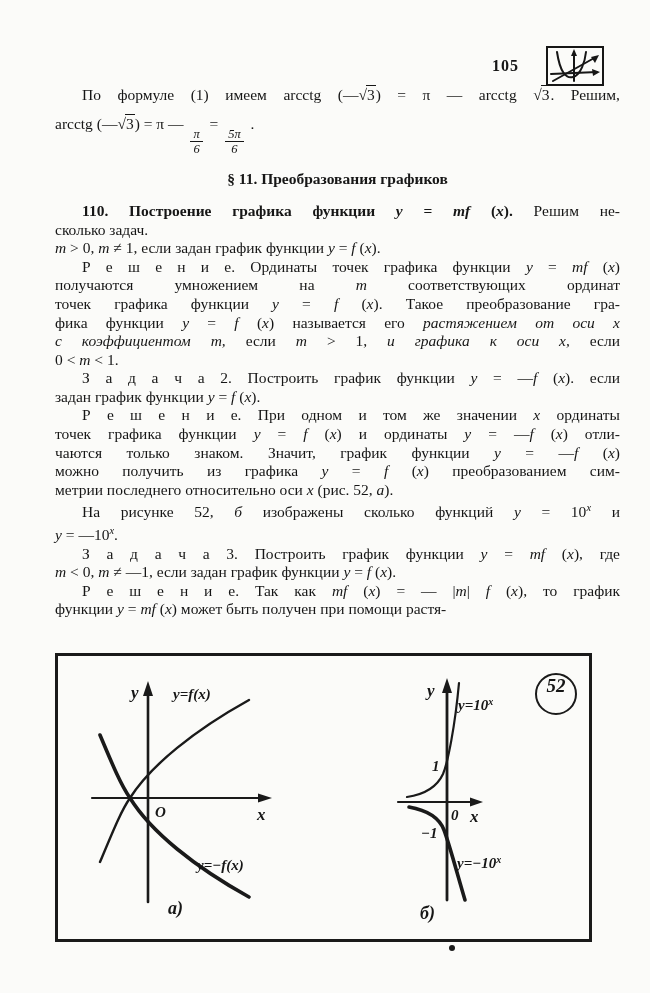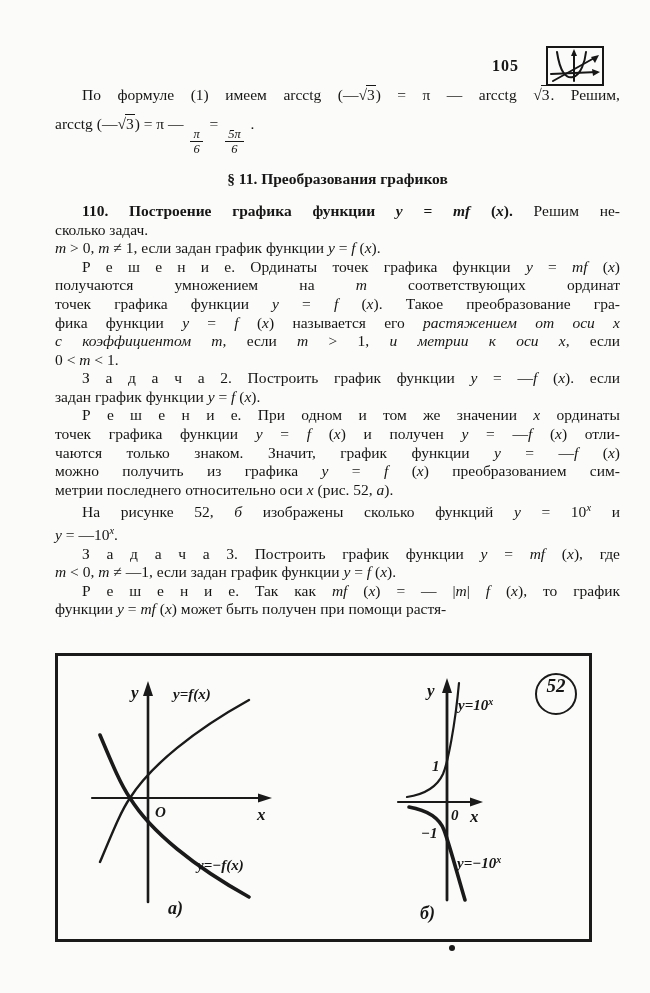--- a/index.html
+++ b/index.html
@@ -104,26 +104,26 @@
           <span class="den">6</span>
         </span><span> .</span></div>
       <div class="line center bold"><span>§ 11. Преобразования графиков</span></div>
       <div class="line ind"><span class="bd">110. Построение графика функции </span><span class="it bd">y</span><span class="bd"> = </span><span class="it bd">mf</span><span class="bd"> (</span><span class="it bd">x</span><span class="bd">).</span><span> Решим не-</span></div>
       <div class="line nojust"><span>сколько задач.</span></div>
       <div class="line nojust"><span class="it">m</span><span> &gt; 0, </span><span class="it">m</span><span> ≠ 1, если задан график функции </span><span class="it">y</span><span> = </span><span class="it">f</span><span> (</span><span class="it">x</span><span>).</span></div>
       <div class="line ind"><span>Р е ш е н и е. Ординаты точек графика функции </span><span class="it">y</span><span> = </span><span class="it">mf</span><span> (</span><span class="it">x</span><span>)</span></div>
       <div class="line"><span>получаются умножением на </span><span class="it">m</span><span> соответствующих ординат</span></div>
       <div class="line"><span>точек графика функции </span><span class="it">y</span><span> = </span><span class="it">f</span><span> (</span><span class="it">x</span><span>). Такое преобразование гра-</span></div>
       <div class="line"><span>фика функции </span><span class="it">y</span><span> = </span><span class="it">f</span><span> (</span><span class="it">x</span><span>) называется его </span><span class="it">растяжением от оси x</span></div>
-      <div class="line"><span class="it">с коэффициентом m,</span><span> если </span><span class="it">m</span><span> &gt; 1, </span><span class="it">и метрии к оси x,</span><span> если</span></div>
+      <div class="line"><span class="it">с коэффициентом m,</span><span> если </span><span class="it">m</span><span> &gt; 1, </span><span class="it">и графика к оси x,</span><span> если</span></div>
       <div class="line nojust"><span>0 &lt; </span><span class="it">m</span><span> &lt; 1.</span></div>
       <div class="line ind"><span>З а д а ч а  2. Построить график функции </span><span class="it">y</span><span> = —</span><span class="it">f</span><span> (</span><span class="it">x</span><span>). если</span></div>
       <div class="line nojust"><span>задан график функции </span><span class="it">y</span><span> = </span><span class="it">f</span><span> (</span><span class="it">x</span><span>).</span></div>
       <div class="line ind"><span>Р е ш е н и е. При одном и том же значении </span><span class="it">x</span><span> ординаты</span></div>
-      <div class="line"><span>точек графика функции </span><span class="it">y</span><span> = </span><span class="it">f</span><span> (</span><span class="it">x</span><span>) и получен </span><span class="it">y</span><span> = —</span><span class="it">f</span><span> (</span><span class="it">x</span><span>) отли-</span></div>
+      <div class="line"><span>точек графика функции </span><span class="it">y</span><span> = </span><span class="it">f</span><span> (</span><span class="it">x</span><span>) и ординаты </span><span class="it">y</span><span> = —</span><span class="it">f</span><span> (</span><span class="it">x</span><span>) отли-</span></div>
       <div class="line"><span>чаются только знаком. Значит, график функции </span><span class="it">y</span><span> = —</span><span class="it">f</span><span> (</span><span class="it">x</span><span>)</span></div>
       <div class="line"><span>можно получить из графика </span><span class="it">y</span><span> = </span><span class="it">f</span><span> (</span><span class="it">x</span><span>) преобразованием сим-</span></div>
       <div class="line nojust"><span>метрии последнего относительно оси </span><span class="it">x</span><span> (рис. 52, </span><span class="it">а</span><span>).</span></div>
       <div class="line ind"><span>На рисунке 52, </span><span class="it">б</span><span> изображены сколько функций </span><span class="it">y</span><span> = 10</span><span class="sup">x</span><span> и</span></div>
       <div class="line nojust"><span class="it">y</span><span> = —10</span><span class="sup">x</span><span>.</span></div>
       <div class="line ind"><span>З а д а ч а  3. Построить график функции </span><span class="it">y</span><span> = </span><span class="it">mf</span><span> (</span><span class="it">x</span><span>), где</span></div>
       <div class="line nojust"><span class="it">m</span><span> &lt; 0, </span><span class="it">m</span><span> ≠ —1, если задан график функции </span><span class="it">y</span><span> = </span><span class="it">f</span><span> (</span><span class="it">x</span><span>).</span></div>
       <div class="line ind"><span>Р е ш е н и е.  Так  как  </span><span class="it">mf</span><span> (</span><span class="it">x</span><span>) = — |</span><span class="it">m</span><span>| </span><span class="it">f</span><span> (</span><span class="it">x</span><span>),  то  график</span></div>
       <div class="line nojust"><span>функции </span><span class="it">y</span><span> = </span><span class="it">mf</span><span> (</span><span class="it">x</span><span>) может быть получен при помощи растя-</span></div>
     </div>

